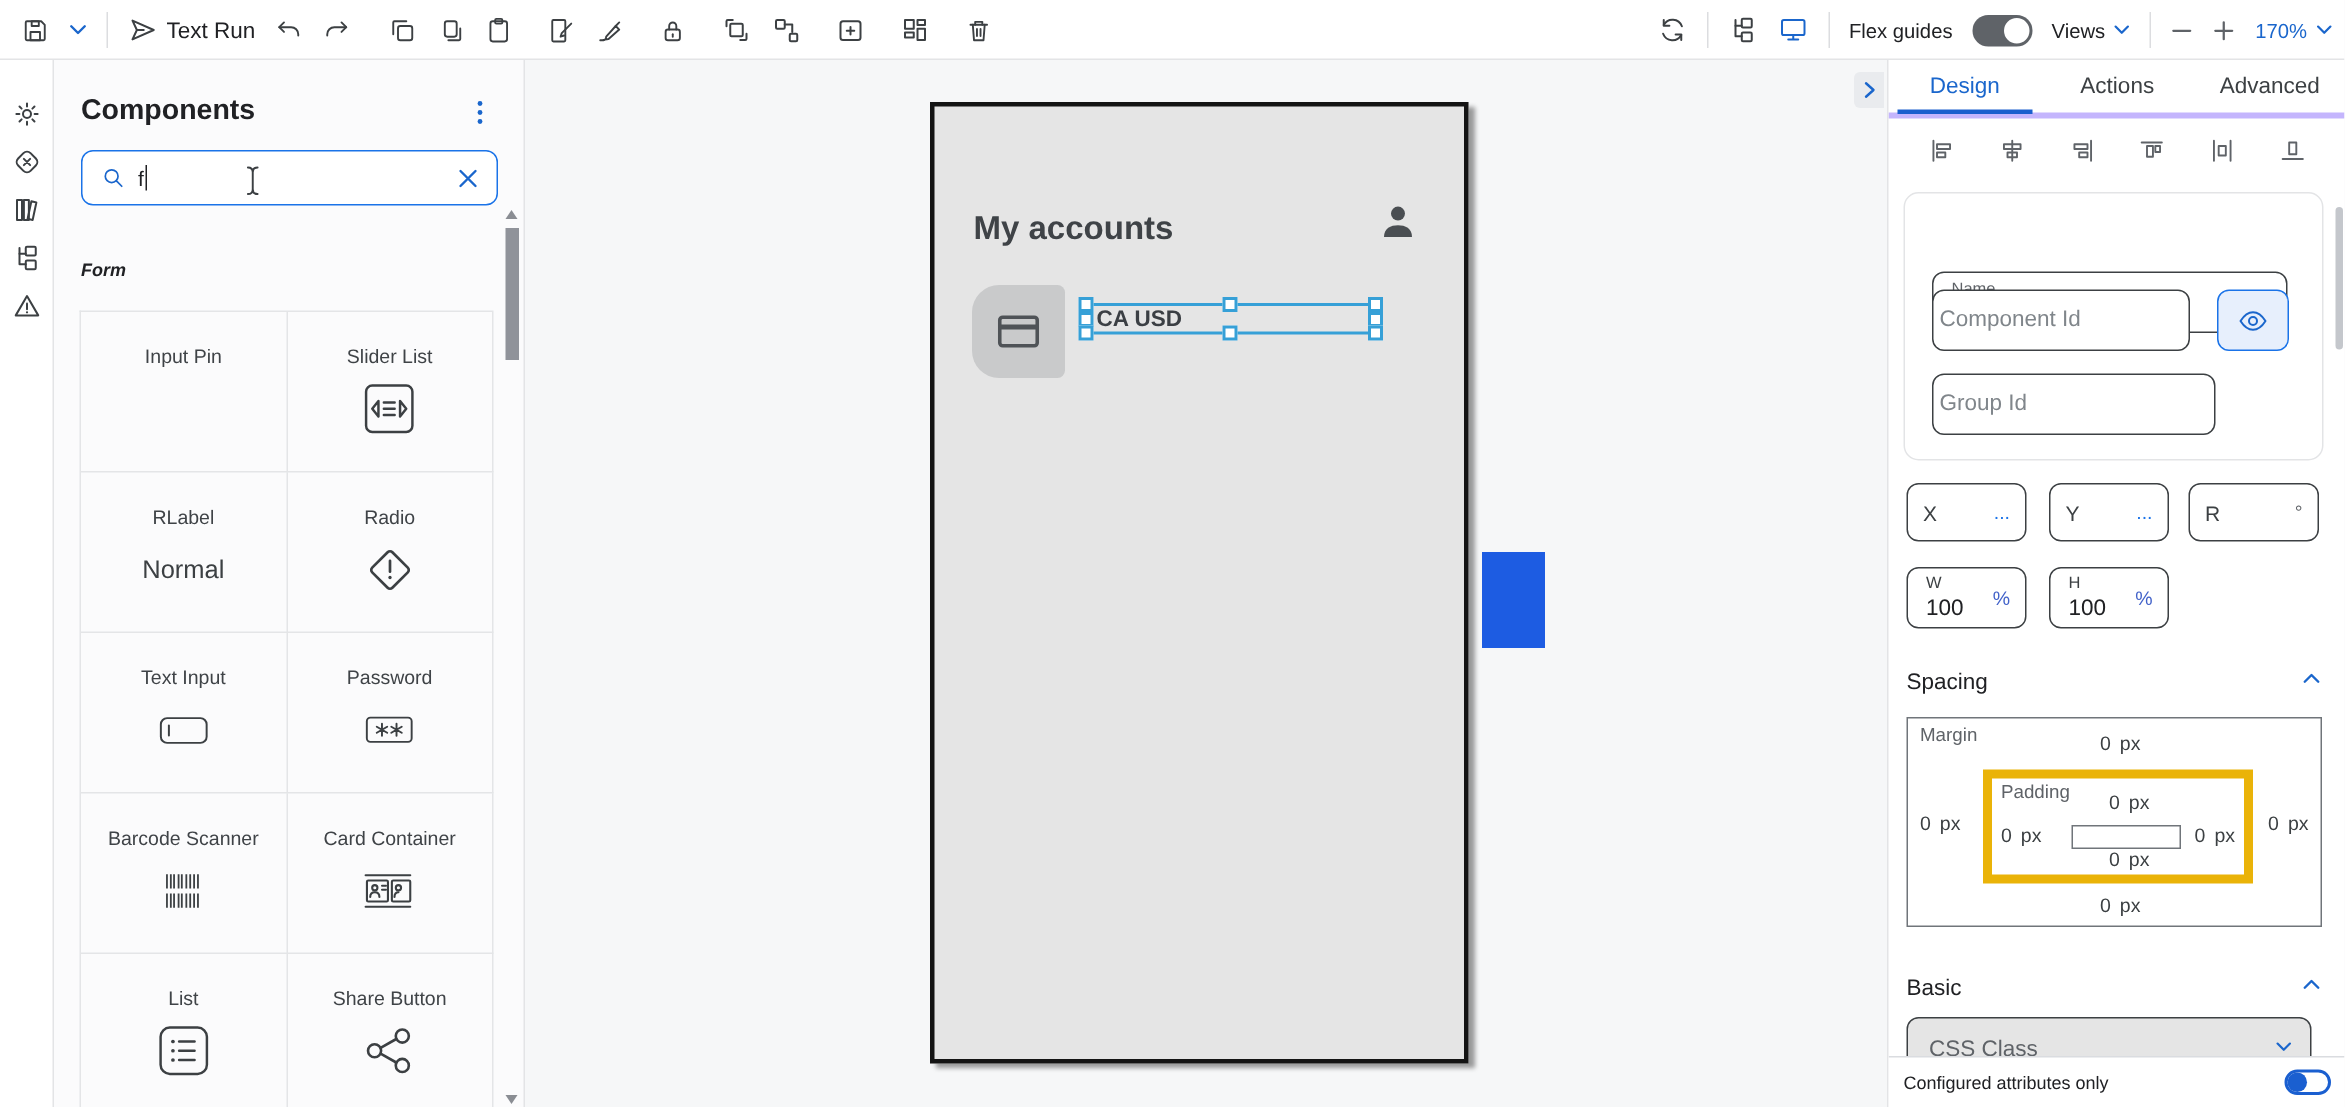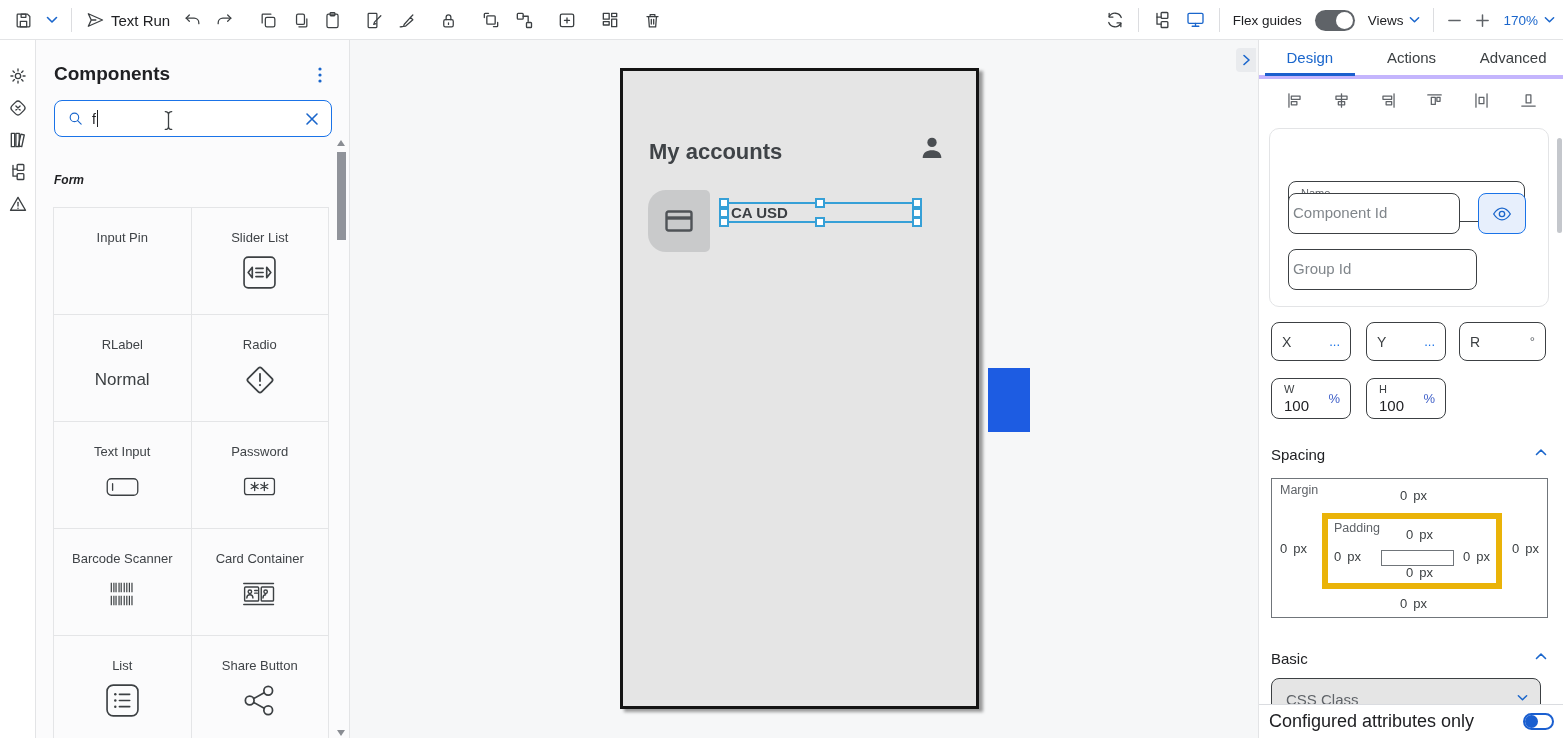--- a/index.html
+++ b/index.html
@@ -95,21 +95,21 @@
   #margin-box { left:12px; top:438px; width:277px; height:140px; border:1px solid #70757a; }
   #padding-box { position:absolute; left:50px; top:34px; width:180px; height:76px; border:6px solid #eab308; }
   .bm-label { position:absolute; font-size:12.5px; color:#5f6368; }
   .bm-val { position:absolute; font-size:13px; color:#3c4043; white-space:nowrap; cursor:text; }
   .bm-val .u { margin-left:6px; }
   #center-input { position:absolute; left:53px; top:31px; width:73px; height:16px; border:1px solid #70757a; background:#fff; cursor:text; }
   #css-select { left:12px; top:638px; width:270px; height:44px; border:1px solid #3c4043; border-radius:8px; background:#e5e5e5; cursor:pointer; }
   #css-select .cslabel { position:absolute; left:14px; top:12px; font-size:15px; color:#5f6368; }
   #css-select .cschev { position:absolute; right:12px; top:15px; }
   #insp-footer { left:0; top:664px; width:305px; height:34px; background:#fff; border-top:1px solid #dadce0; display:flex; align-items:center; padding:0 10px; z-index:5; }
-  #insp-footer .flabel { font-size:18px; color:#202124; }
+  #insp-footer .flabel { font-size:12px; color:#202124; }
   #footer-toggle { margin-left:auto; width:31px; height:17px; border:2px solid #1a5fd0; border-radius:10px; background:#fff; position:relative; cursor:pointer; }
   #footer-toggle .knob { position:absolute; left:0px; top:0px; width:13px; height:13px; border-radius:50%; background:#1a5fd0; }
   #insp-scroll { position:absolute; right:1px; top:98px; width:5px; height:95px; background:#c4c7cc; border-radius:3px; }
 
   #ibeam-cursor { left:126px; top:70px; pointer-events:none; }
 </style>
 </head>
 <body>
 
 <div id="toolbar" class="abs">

